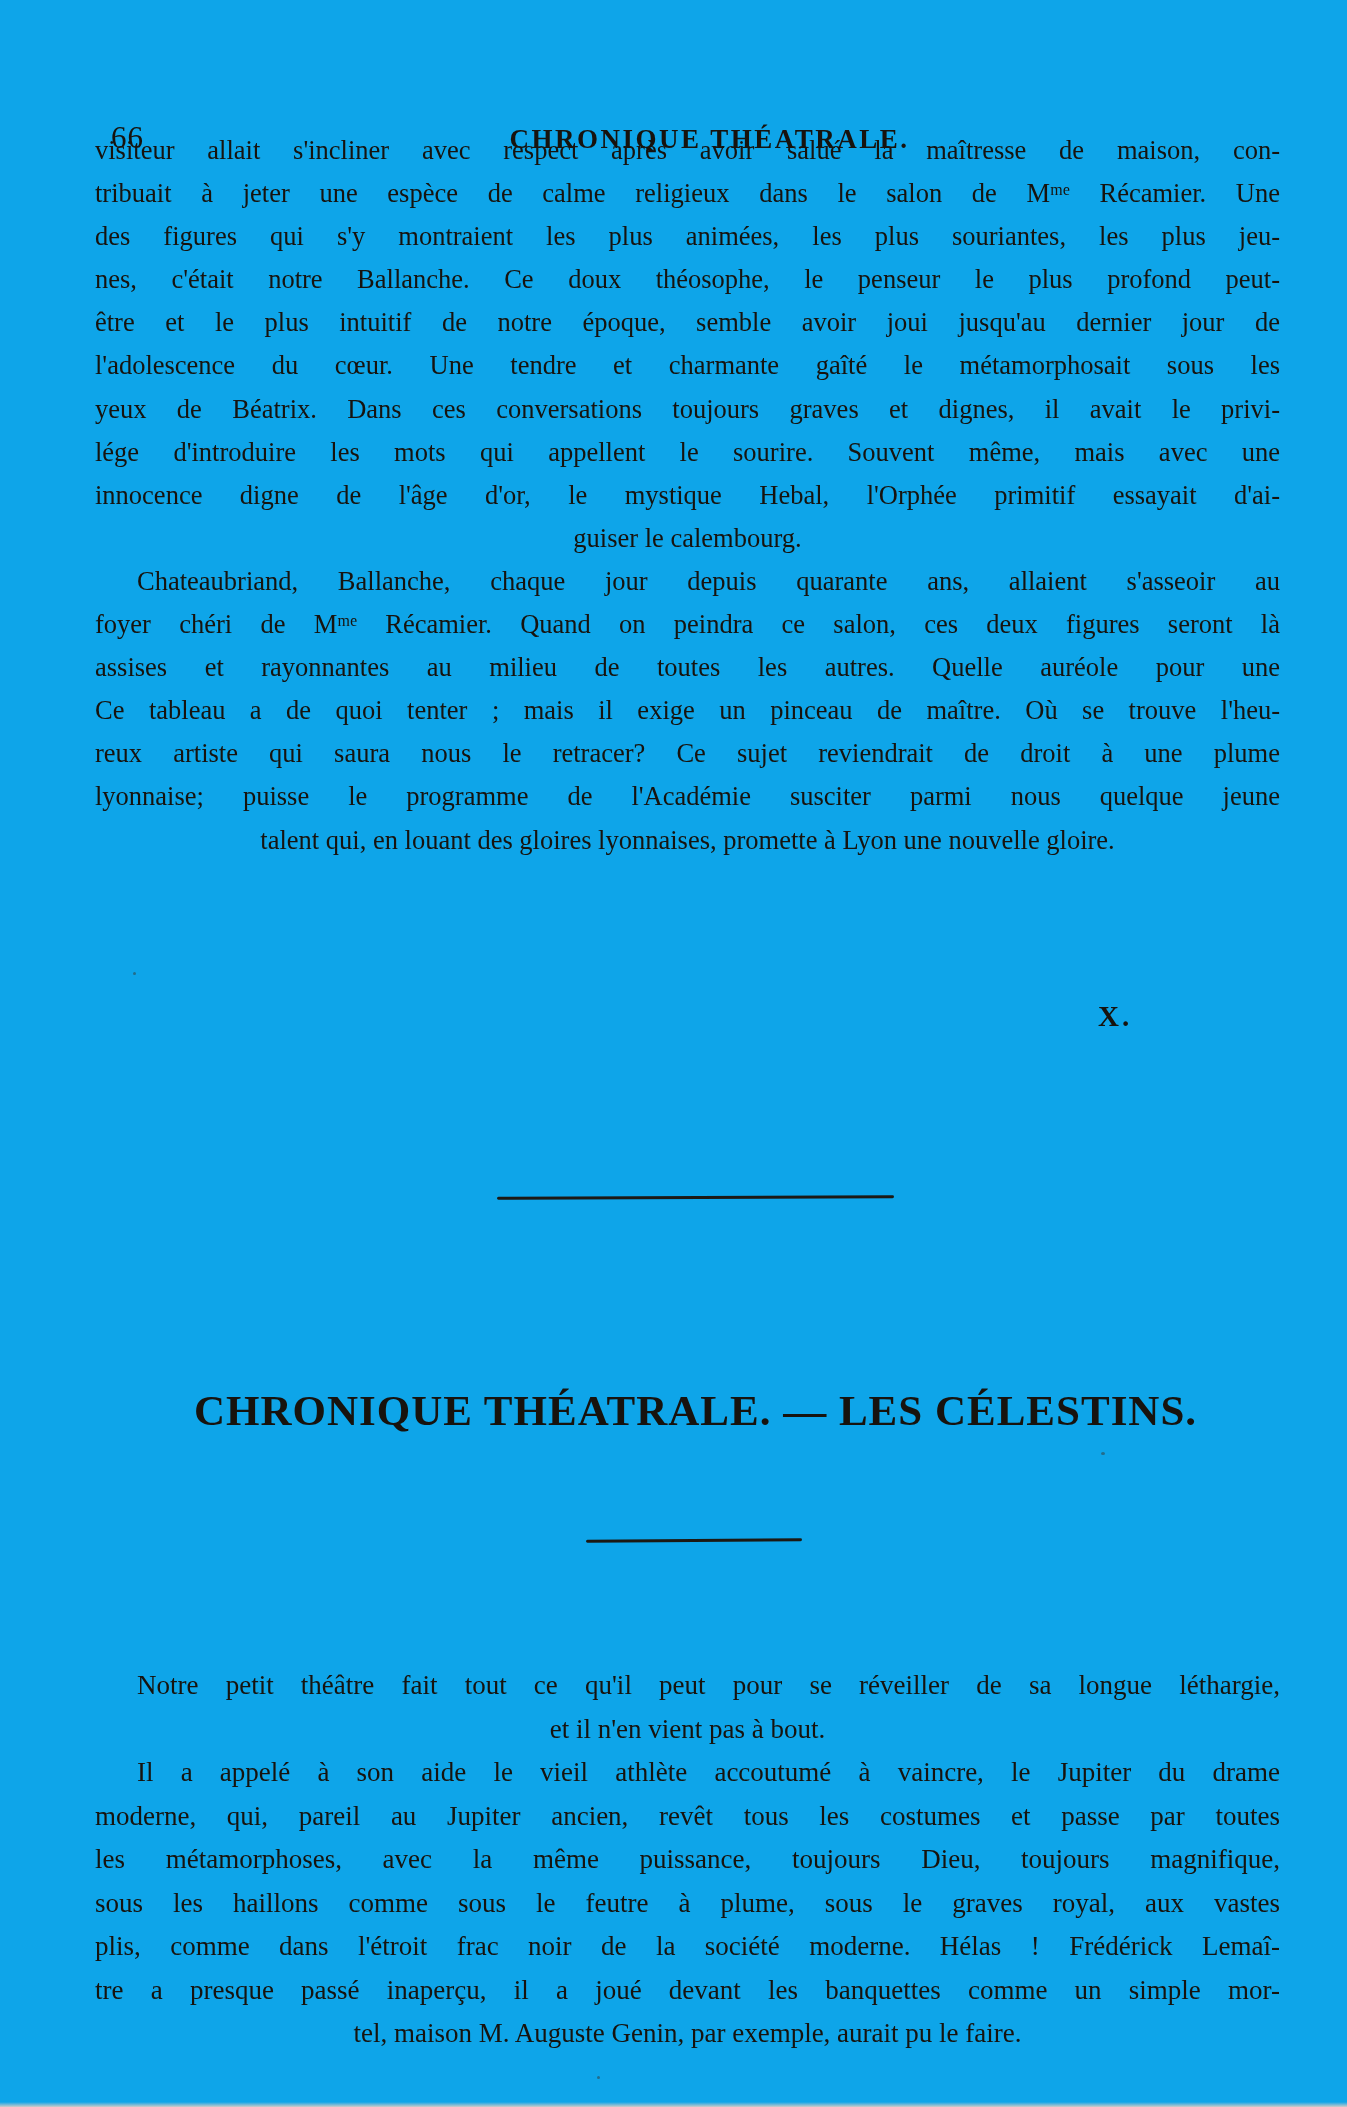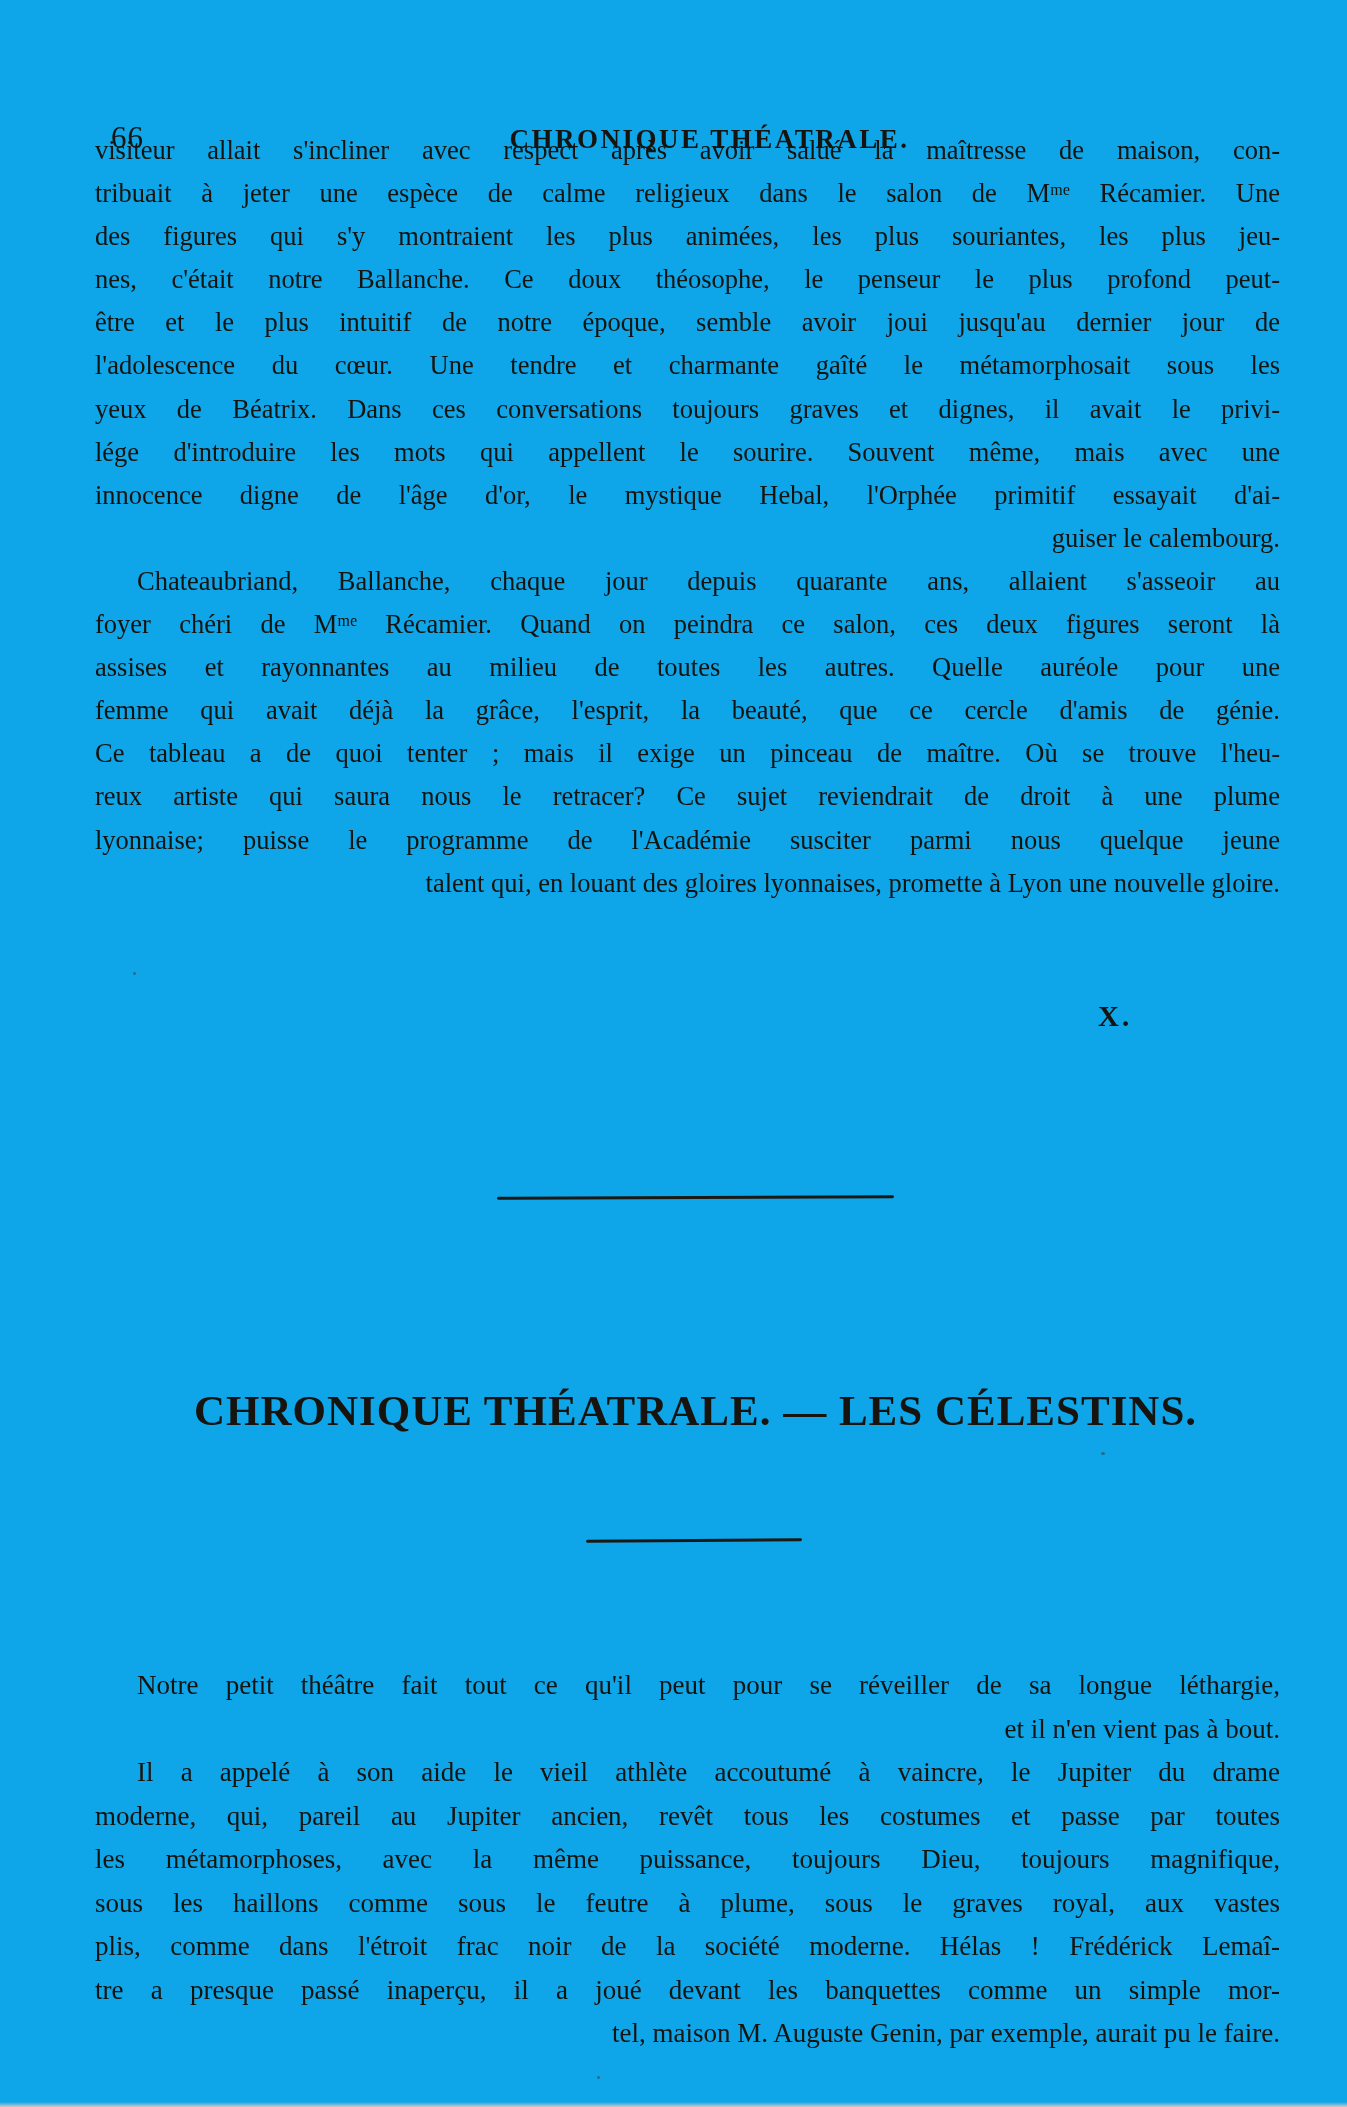--- a/index.html
+++ b/index.html
@@ -23,21 +23,21 @@
   .running-title{
     position:absolute;left:calc(50% + 22px);top:4px;transform:translateX(-50%);
     font-size:27px;font-weight:bold;letter-spacing:2.5px;white-space:nowrap;
   }
 
   .text-block{position:absolute;left:95px;width:1185px;}
   #block-top{top:129px;font-size:26.5px;line-height:43.1px;}
   #block-bottom{top:1664px;font-size:27px;line-height:43.5px;}
 
   .line{text-align:justify;text-align-last:justify;}
-  .line.end{text-align:right;text-align-last:auto;}
+  .line.end{text-align:center;text-align-last:auto;}
   .line.indent{text-indent:42px;}
 
   .signature{
     position:absolute;top:1000px;left:1098px;
     font-size:29px;font-weight:bold;letter-spacing:3px;
   }
 
   .rule{position:absolute;height:3px;background:#1c1914;border-radius:2px;}
   .rule-1{top:1196px;left:497px;width:397px;transform:rotate(-0.25deg);}
   .rule-2{top:1539px;left:586px;width:216px;transform:rotate(-0.35deg);}
@@ -70,21 +70,20 @@
       <div class="line">nes, c'était notre Ballanche. Ce doux théosophe, le penseur le plus profond peut-</div>
       <div class="line">être et le plus intuitif de notre époque, semble avoir joui jusqu'au dernier jour de</div>
       <div class="line">l'adolescence du cœur. Une tendre et charmante gaîté le métamorphosait sous les</div>
       <div class="line">yeux de Béatrix. Dans ces conversations toujours graves et dignes, il avait le privi-</div>
       <div class="line">lége d'introduire les mots qui appellent le sourire. Souvent même, mais avec une</div>
       <div class="line">innocence digne de l'âge d'or, le mystique Hebal, l'Orphée primitif essayait d'ai-</div>
       <div class="line end">guiser le calembourg.</div>
       <div class="line indent">Chateaubriand, Ballanche, chaque jour depuis quarante ans, allaient s'asseoir au</div>
       <div class="line">foyer chéri de Mᵐᵉ Récamier. Quand on peindra ce salon, ces deux figures seront là</div>
       <div class="line">assises et rayonnantes au milieu de toutes les autres. Quelle auréole pour une</div>
-      <div class="line">femme qui avait déjà la grâce, l'esprit, la beauté, que ce cercle d'amis de génie.</div>
       <div class="line">Ce tableau a de quoi tenter ; mais il exige un pinceau de maître. Où se trouve l'heu-</div>
       <div class="line">reux artiste qui saura nous le retracer? Ce sujet reviendrait de droit à une plume</div>
       <div class="line">lyonnaise; puisse le programme de l'Académie susciter parmi nous quelque jeune</div>
       <div class="line end">talent qui, en louant des gloires lyonnaises, promette à Lyon une nouvelle gloire.</div>
     </div>
 
   <div class="signature">X.</div>
 
   <div class="rule rule-1"></div>
 

